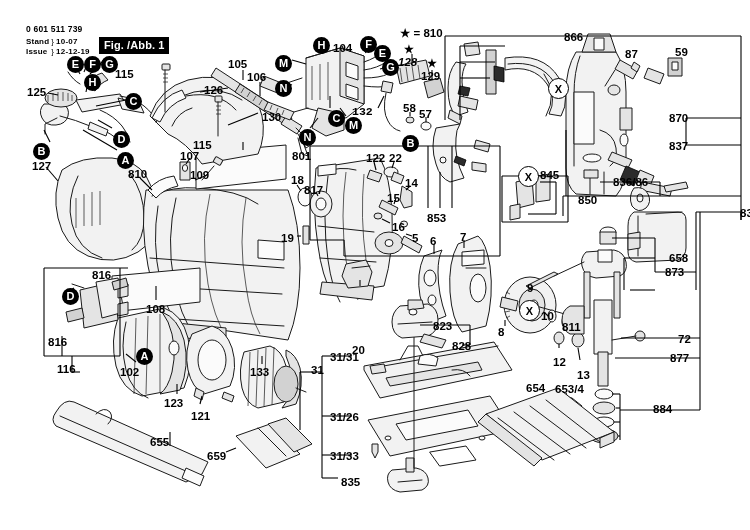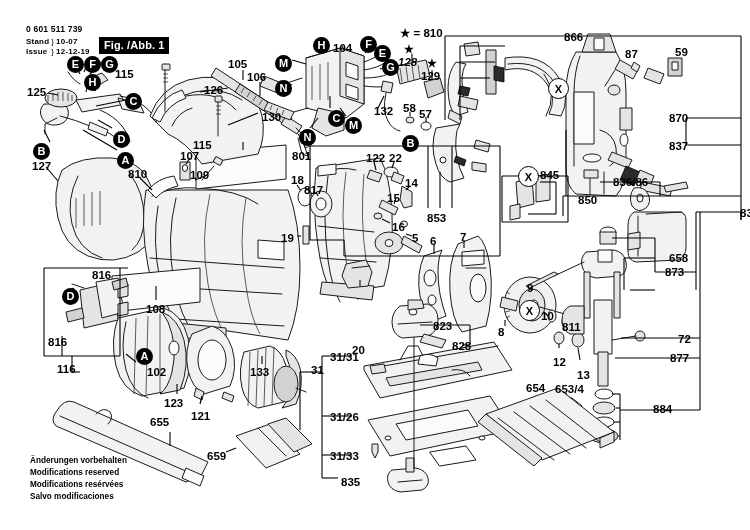--- a/index.html
+++ b/index.html
@@ -588,37 +588,31 @@
         <td class="brace">}</td>
         <td>12-12-19</td>
       </tr>
     </tbody>
       </table>
   </div>
   <div class="figbox">Fig. /Abb. 1</div>
 
   <div class="lab" id="starnote" style="left:400px;top:26px;">★ = 810</div>
 
-  <div class="foot">
-    <div>Änderungen vorbehalten</div>
-    <div>Modifications reserved</div>
-    <div>Modifications resérvées</div>
-    <div>Salvo modificaciones</div>
-  </div>
 
   <div id="labels">
       <div class="lab" style="left: 27px; top: 86px;">125</div>
       <div class="lab" style="left: 32px; top: 160px;">127</div>
       <div class="lab" style="left: 115px; top: 68px;">115</div>
       <div class="lab" style="left: 204px; top: 84px;">126</div>
       <div class="lab" style="left: 228px; top: 58px;">105</div>
       <div class="lab" style="left: 247px; top: 71px;">106</div>
       <div class="lab" style="left: 262px; top: 111px;">130</div>
       <div class="lab" style="left: 333px; top: 42px;">104</div>
-      <div class="lab" style="left: 374px; top: 105px;">132</div>
+      <div class="lab" style="left: 352px; top: 105px; font-family: Liberation Mono, monospace;">132</div>
       <div class="lab" style="left: 398px; top: 56px; font-style: italic;">128</div>
       <div class="lab" style="left: 421px; top: 70px;">129</div>
       <div class="lab" style="left: 403px; top: 102px;">58</div>
       <div class="lab" style="left: 419px; top: 108px;">57</div>
       <div class="lab" style="left: 564px; top: 31px;">866</div>
       <div class="lab" style="left: 625px; top: 48px;">87</div>
       <div class="lab" style="left: 675px; top: 46px;">59</div>
       <div class="lab" style="left: 669px; top: 112px;">870</div>
       <div class="lab" style="left: 669px; top: 140px;">837</div>
       <div class="lab" style="left: 613px; top: 176px;">836/86</div>
@@ -632,25 +626,25 @@
       <div class="lab" style="left: 555px; top: 383px;">653/4</div>
       <div class="lab" style="left: 526px; top: 382px;">654</div>
       <div class="lab" style="left: 128px; top: 168px;">810</div>
       <div class="lab" style="left: 180px; top: 150px;">107</div>
       <div class="lab" style="left: 193px; top: 139px;">115</div>
       <div class="lab" style="left: 190px; top: 169px;">109</div>
       <div class="lab" style="left: 146px; top: 303px;">108</div>
       <div class="lab" style="left: 92px; top: 269px;">816</div>
       <div class="lab" style="left: 48px; top: 336px;">816</div>
       <div class="lab" style="left: 57px; top: 363px;">116</div>
-      <div class="lab" style="left: 120px; top: 366px; padding-left: 27px;">102</div>
+      <div class="lab" style="left: 120px; top: 366px;">102</div>
       <div class="lab" style="left: 164px; top: 397px;">123</div>
       <div class="lab" style="left: 191px; top: 410px;">121</div>
       <div class="lab" style="left: 250px; top: 366px;">133</div>
-      <div class="lab" style="left: 150px; top: 416px;">655</div>
+      <div class="lab" style="left: 150px; top: 436px;">655</div>
       <div class="lab" style="left: 207px; top: 450px;">659</div>
       <div class="lab" style="left: 292px; top: 150px;">801</div>
       <div class="lab" style="left: 291px; top: 174px;">18</div>
       <div class="lab" style="left: 304px; top: 184px;">817</div>
       <div class="lab" style="left: 281px; top: 232px;">19</div>
       <div class="lab" style="left: 352px; top: 300px; margin-top: 44px;">20</div>
       <div class="lab" style="left: 366px; top: 152px;">122</div>
       <div class="lab" style="left: 389px; top: 152px;">22</div>
       <div class="lab" style="left: 405px; top: 177px;">14</div>
       <div class="lab" style="left: 387px; top: 192px;">15</div>

